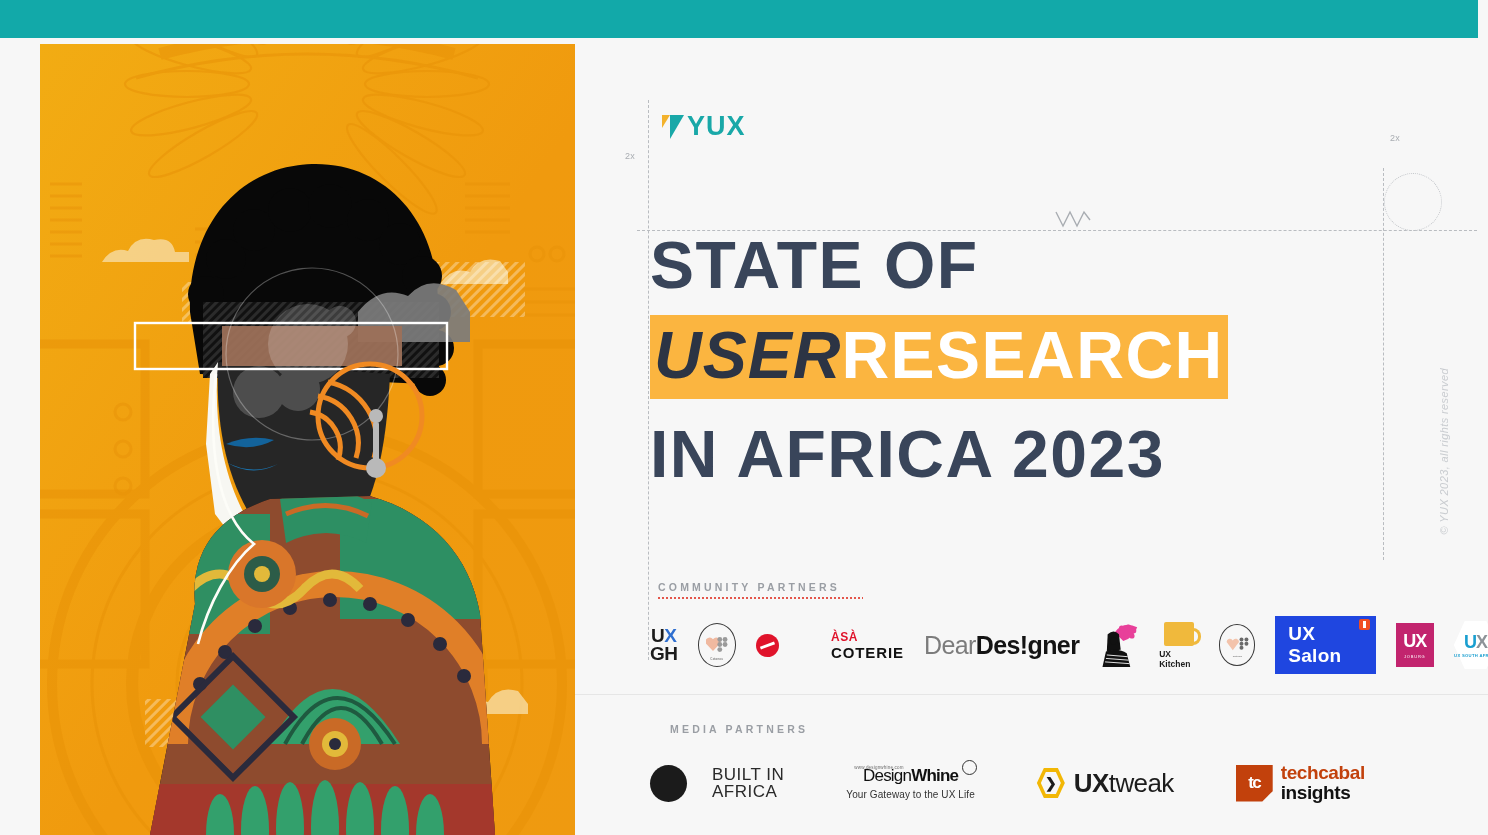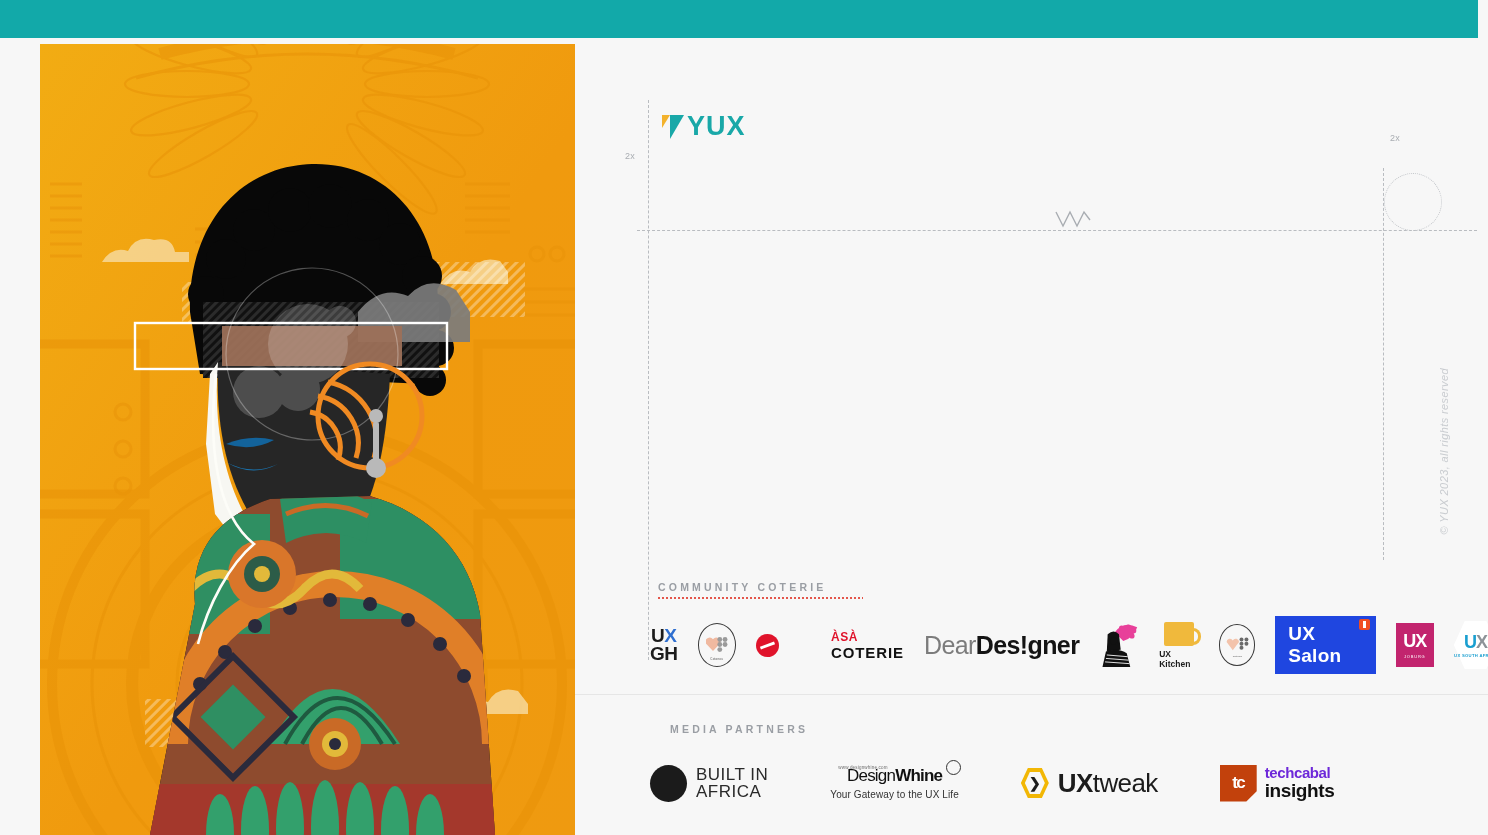--- a/index.html
+++ b/index.html
@@ -181,21 +181,21 @@
   }
   .lg-joburg .m { font-size:18px;font-weight:bold;color:#fff;letter-spacing:-1px;}
   .lg-joburg .s { font-size:4px;color:#fff;letter-spacing:.8px;}
 
   .lg-uxsa { width:50px;height:48px; position:relative; display:flex;flex-direction:column;align-items:center;justify-content:center;}
   .lg-uxsa .hex{position:absolute;inset:0;background:#fff;clip-path:polygon(25% 0,75% 0,100% 50%,75% 100%,25% 100%,0 50%);}
   .lg-uxsa .m{position:relative;font-size:18px;font-weight:bold;color:#1a9fd0;letter-spacing:-1px;}
   .lg-uxsa .m .gx{color:#8d9398;}
   .lg-uxsa .s{position:relative;font-size:4.2px;font-weight:bold;color:#1a9fd0;letter-spacing:.3px;}
 
-  .lg-bia { display:flex;align-items:center;gap:9px; }
+  .lg-bia { display:flex;align-items:center;gap:25px; }
   .lg-bia .blob { width:37px;height:37px;border-radius:50%;background:#1b1b1b; }
   .lg-bia .txt { line-height:1.02; font-size:17px; color:#2a2a2a; letter-spacing:.5px;}
 
   .lg-dw { display:flex;flex-direction:column;align-items:center; position:relative;}
   .lg-dw .url{font-size:4.5px;color:#6d6d6d;position:absolute;left:8px;top:-1px;letter-spacing:.2px;}
   .lg-dw .main{font-size:17px;letter-spacing:-.8px;color:#111;font-weight:bold;}
   .lg-dw .main .lite{font-weight:400;}
   .lg-dw .face{position:absolute;right:-2px;top:-6px;width:15px;height:15px;border:1px solid #333;border-radius:50%;}
   .lg-dw .tag{font-size:10px;color:#333;margin-top:3px;letter-spacing:.1px;}
 
@@ -215,21 +215,21 @@
   .lg-uxt .txt .b{font-weight:bold;}
 
   .lg-tc { display:flex;align-items:center;gap:8px; }
   .lg-tc .mark {
     width:37px;height:37px;background:#c2410c;
     clip-path:polygon(0 0,100% 0,100% 72%,72% 100%,0 100%);
     display:flex;align-items:center;justify-content:center;
     font-size:17px;font-weight:bold;color:#fff;letter-spacing:-1.5px;
   }
   .lg-tc .txt{line-height:1.03;}
-  .lg-tc .l1{font-size:15px;font-weight:bold;color:#6d28d9;letter-spacing:-.4px;}
+  .lg-tc .l1{font-size:19px;font-weight:bold;color:#c2410c;letter-spacing:-.4px;}
   .lg-tc .l2{font-size:19px;font-weight:bold;color:#111;letter-spacing:-.4px;}
 </style>
 </head>
 <body>
 
 <div id="teal-band"></div>
 
 <div id="artwork">
   <svg class="bgpat" viewBox="0 0 535 791" preserveAspectRatio="xMidYMid slice">
     <defs>
@@ -472,25 +472,32 @@
   </svg>
 
   <div id="yux-logo" style="left:87px; top:74px;">
     <div class="marks">
       <div class="tri-y2"></div>
       <div class="tri-t"></div>
     </div>
     <div class="wordmark">YUX</div>
   </div>
 
+  <div id="title-block" style="left:75px; top:192px;">
+    <div class="tline">STATE OF</div>
+    <div id="tline2">
+      <span class="w-user">USER</span><span class="w-research">RESEARCH</span>
+    </div>
+    <div class="tline" id="tline3">IN AFRICA 2023</div>
+  </div>
 
   <div id="copyright" style="left:863px; top:330px;">© YUX 2023, all rights reserved</div>
 
   <div id="community-title-wrap" style="left:83px; top:543px;">
-    <div class="sec-title">COMMUNITY COTERIE</div>
+    <div class="sec-title">COMMUNITY PARTNERS</div>
   </div>
   <div id="community-underline" style="left:83px; top:559px;"></div>
 
   <div id="community-logos" style="left:75px; top:574px;">
 
     <div class="logo lg-uxgh">
       <span>U<span class="blue">X</span></span>
       <span>GH</span>
     </div>
 

